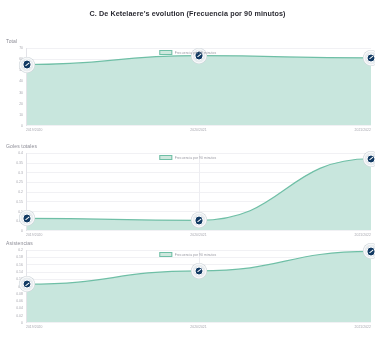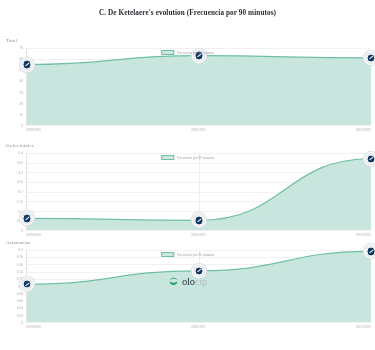--- a/index.html
+++ b/index.html
@@ -2,21 +2,21 @@
 <html><head>
 <meta charset="utf-8">
 <style>
   * { box-sizing: border-box; margin: 0; padding: 0; }
   html, body {
     width: 375px; height: 350px;
     background: #ffffff;
     font-family: "Liberation Sans", sans-serif;
     overflow: hidden;
   }
-  .page { position: relative; width: 375px; height: 293px; background: #fff; font-family: Liberation Serif, serif; }
+  .page { position: relative; width: 375px; height: 293px; background: #fff; }
 
   .chart-title {
     text-align: center;
     font-size: 7.2px;
     font-weight: bold;
     color: #2b2b33;
     padding-top: 9px;
     letter-spacing: 0.1px;
   }
 
@@ -297,21 +297,14 @@
         <span class="legend-text">Frecuencia por 90 minutos</span>
       </div>
       <div class="xlabels" style="top:75px;">
           <div class="xlabel start">2019/2020</div>
           <div class="xlabel mid">2020/2021</div>
           <div class="xlabel end">2021/2022</div>
         </div>
     </div>
   </div>
 
-  <div class="footer">
-    <svg class="logo-mark" viewBox="0 0 24 24">
-      <path d="M3.2 9.5 C6 7 10 6 12 6 C14 6 18 7 20.8 9.5 C19 6.2 15.8 4 12 4 C8.2 4 5 6.2 3.2 9.5 Z" fill="#1a9e6e"></path>
-      <path d="M3.4 11.5 C3.4 16 7.2 19.6 12 19.6 C16.8 19.6 20.6 16 20.6 11.5 C18.2 13.6 15.3 14.8 12 14.8 C8.7 14.8 5.8 13.6 3.4 11.5 Z" fill="#1a9e6e"></path>
-    </svg>
-    <span class="logo-text"><span class="logo-olo">olo</span><span class="logo-cip">cip</span></span>
-  </div>
 
 </div>
 
 </body></html>

